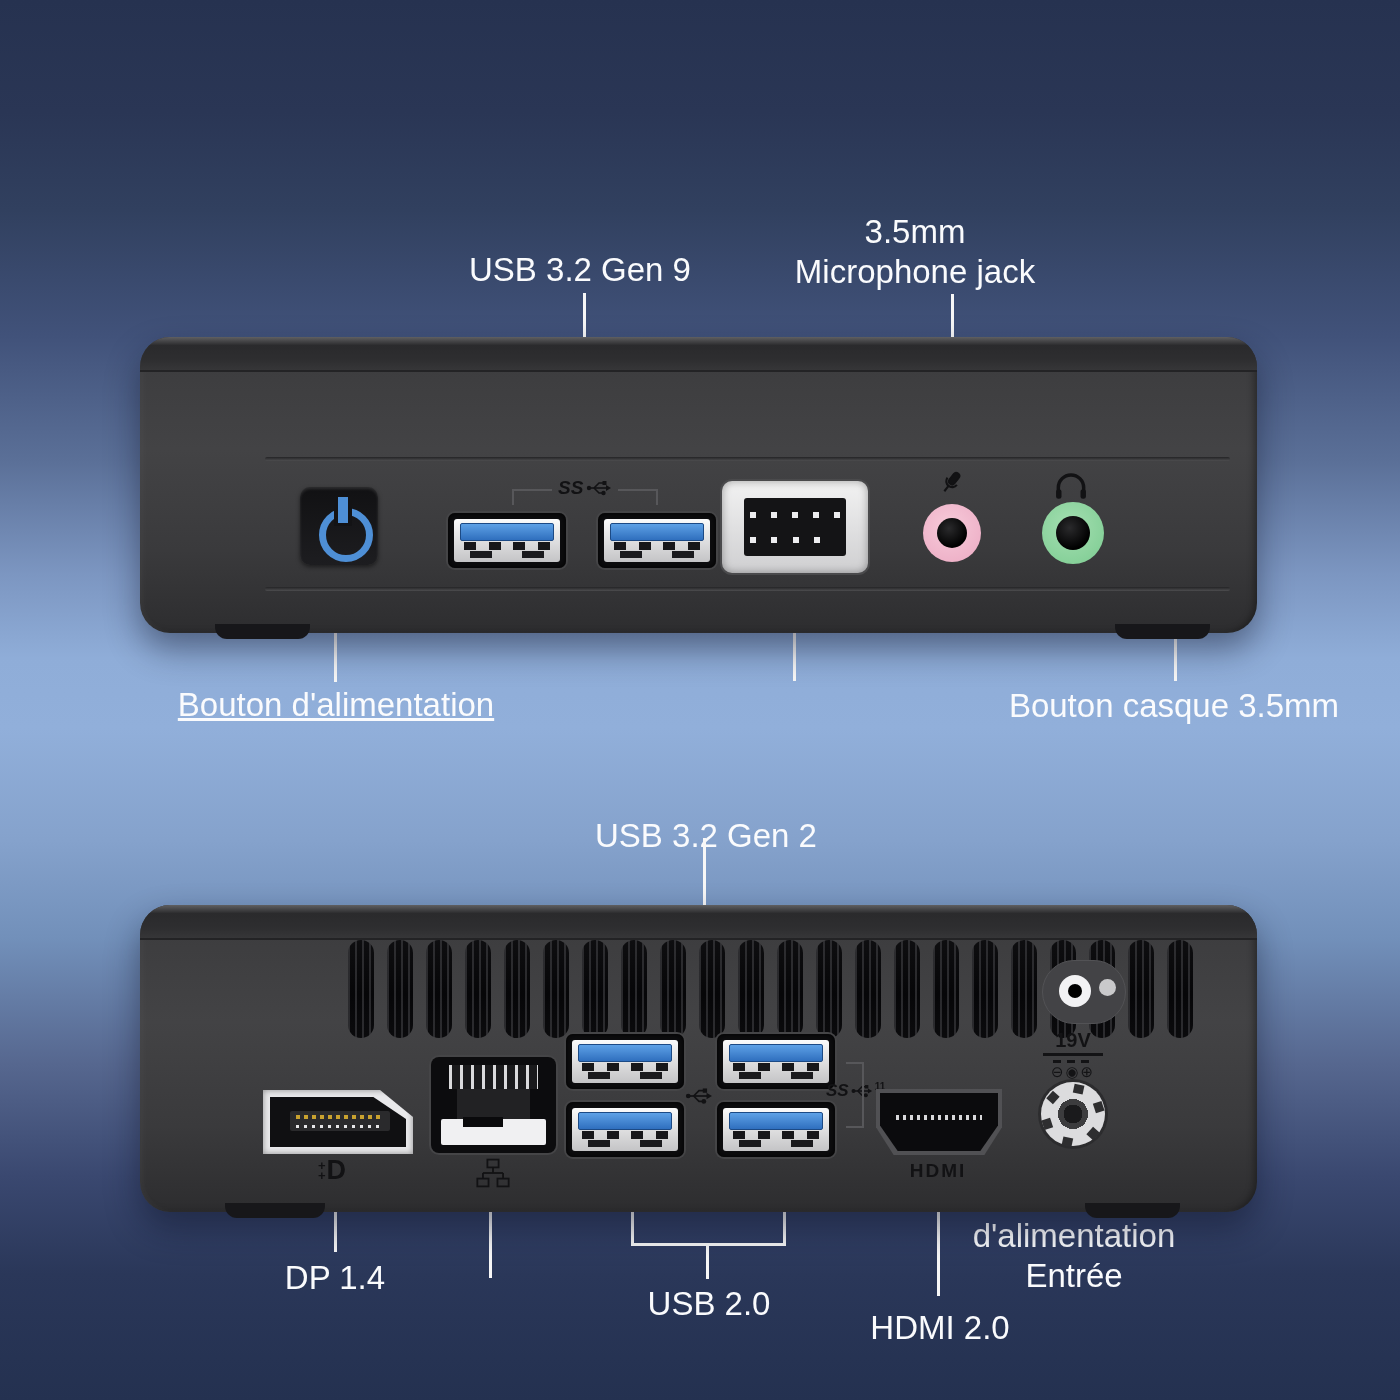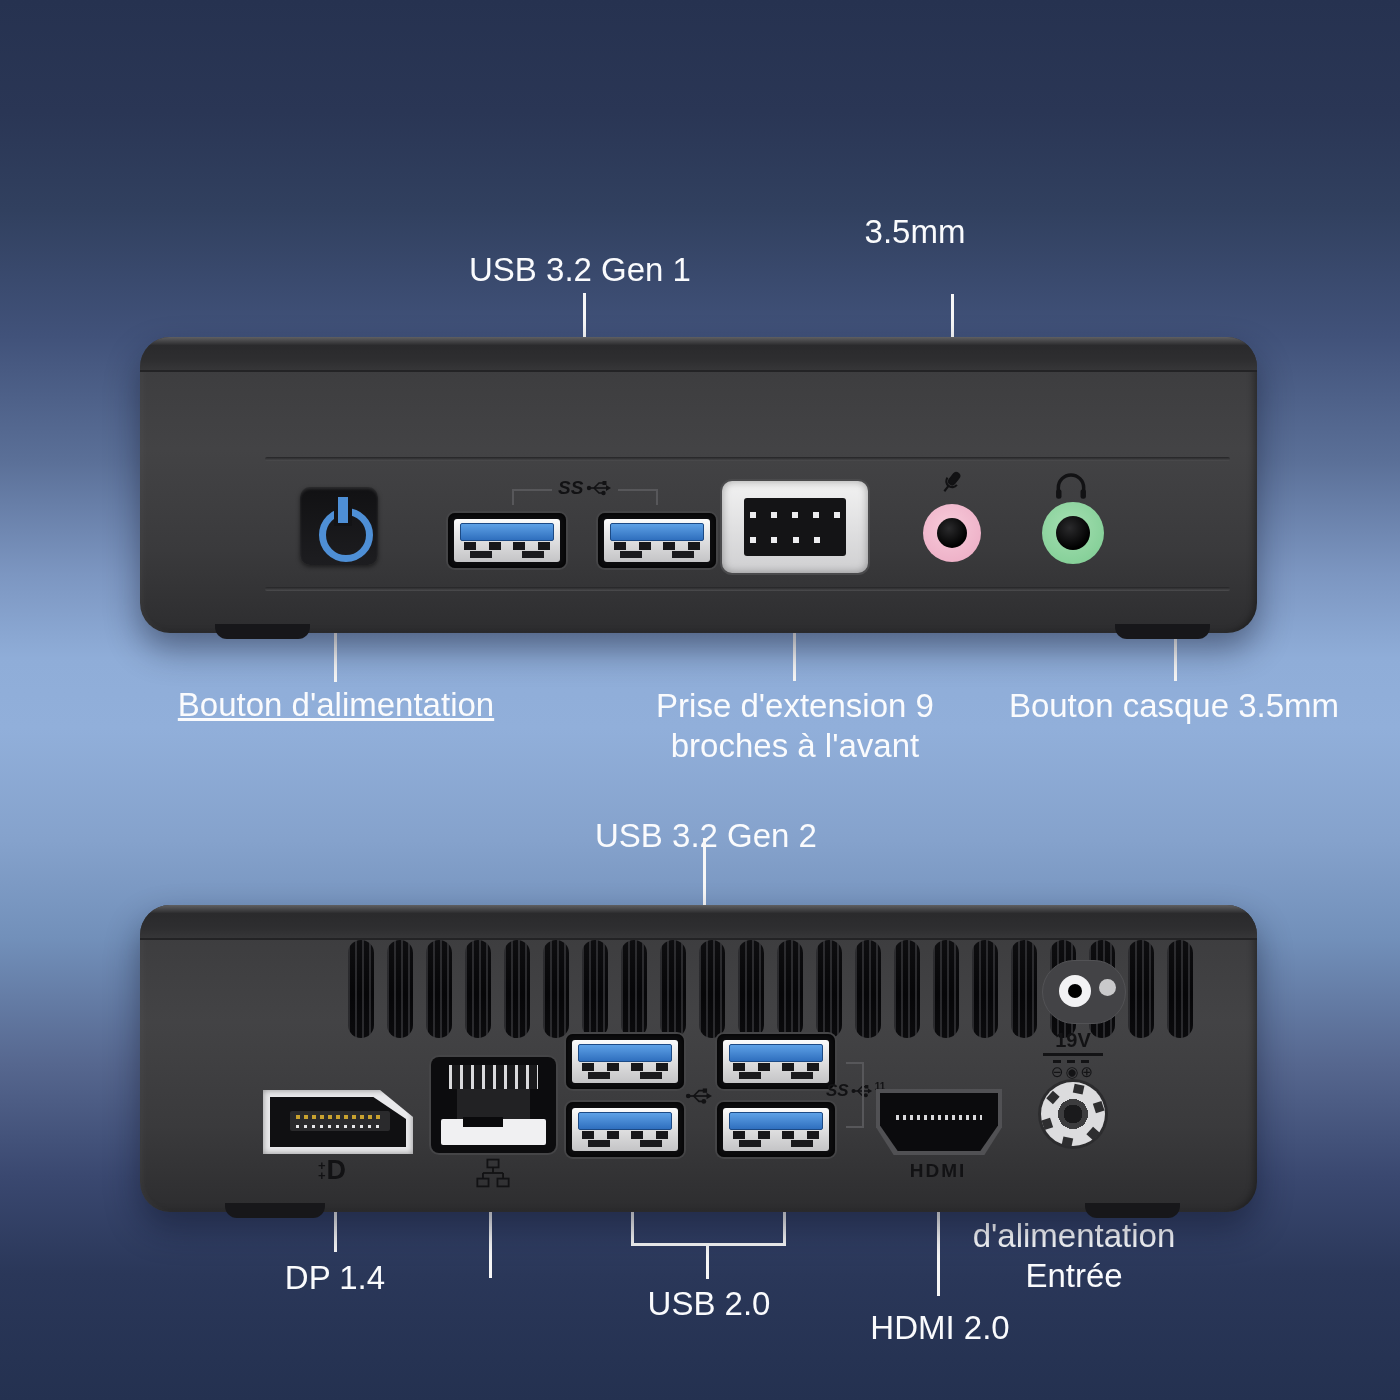--- a/index.html
+++ b/index.html
@@ -103,29 +103,26 @@
   .vdash{position:absolute;height:3px;background:repeating-linear-gradient(90deg,#131315 0 8px,transparent 8px 14px);}
   .polar{position:absolute;color:#131315;font-family:"DejaVu Sans",sans-serif;font-size:15px;letter-spacing:2px;text-align:center;font-weight:400;}
   svg.icon{display:block;}
 </style>
 </head>
 <body>
 
 <div class="stage">
 
 
-  <div class="lbl" style="left:380px;top:250px;width:400px;">USB 3.2 Gen 1</div>
+  <div class="lbl" style="left:380px;top:250px;width:400px;">USB 3.2 Gen 9</div>
   <div class="lbl" style="left:715px;top:212px;width:400px;">
     <div>3.5mm</div>
+    <div>Microphone jack</div>
   </div>
   <div class="lbl" style="left:86px;top:685px;width:500px;text-decoration:underline;">Bouton d'alimentation</div>
-  <div class="lbl" style="left:595px;top:686px;width:400px;">
-    <div>Prise d'extension 9</div>
-    <div>broches à l'avant</div>
-  </div>
   <div class="lbl" style="left:974px;top:686px;width:400px;">Bouton casque 3.5mm</div>
   <div class="lbl" style="left:506px;top:816px;width:400px;">USB 3.2 Gen 2</div>
 
   <div class="lbl" style="left:235px;top:1258px;width:200px;">DP 1.4</div>
   <div class="lbl" style="left:609px;top:1284px;width:200px;">USB 2.0</div>
   <div class="lbl" style="left:840px;top:1308px;width:200px;">HDMI 2.0</div>
   <div class="lbl" style="left:924px;top:1216px;width:300px;">
     <div>d'alimentation</div>
     <div>Entrée</div>
   </div>

